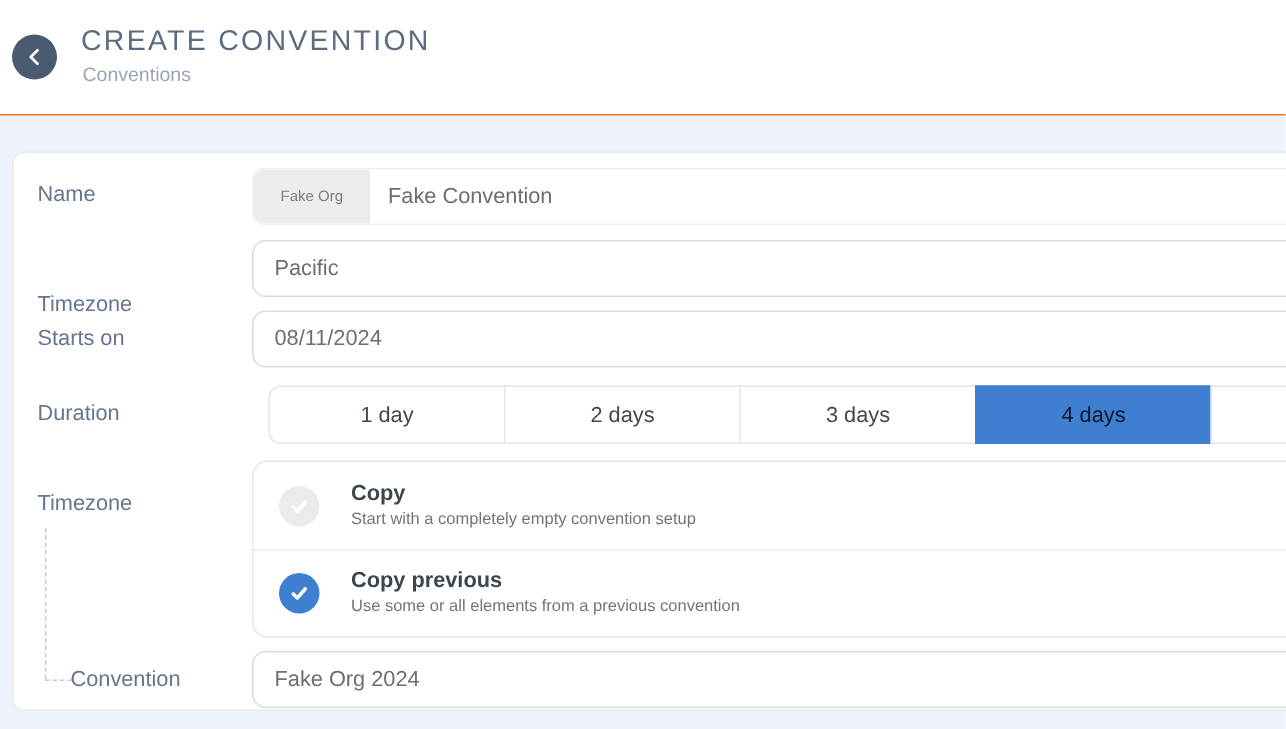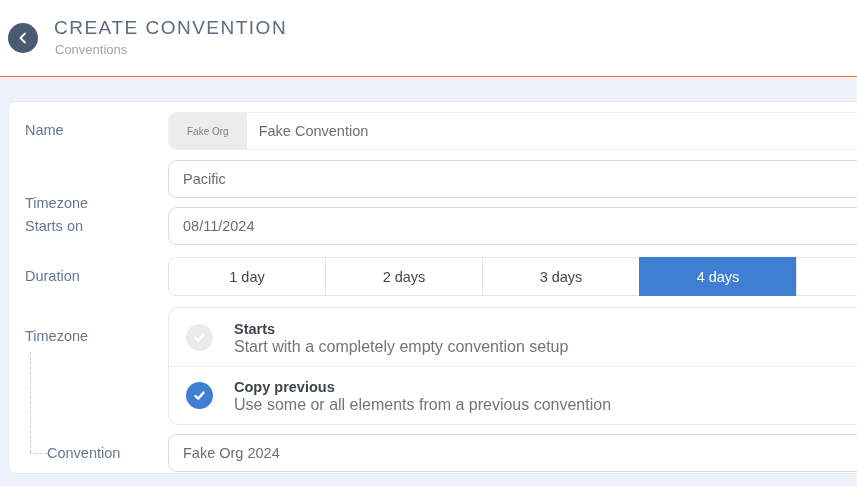--- a/index.html
+++ b/index.html
@@ -85,23 +85,23 @@
   }
   .duration-btn {
     width: 158px; height: 39px;
     background: #ffffff;
     border: 1px solid #e3e5e9;
     margin-left: -1px;
     font-family: "Liberation Sans", "DejaVu Sans", sans-serif;
     font-size: 14.5px; color: #3f4852;
     cursor: pointer;
   }
-  .duration-btn:first-child { border-radius: 8px 0 0 8px; margin-left: 0; }
+  .duration-btn:first-child { border-radius: 8px 0 0 8px; margin-left: 11px; }
   .duration-btn.selected {
-    background: #3e7fd1; border-color: #3e7fd1; color: #ffffff;
+    background: #3e7fd1; border-color: #3e7fd1; color: #0f172a;
   }
   .duration-btn.stub { width: 100px; }
   
   .template-box {
     position: absolute; left: 159px; top: 205px;
     width: 724px;
     border: 1px solid #e5e8ec; border-radius: 10px;
     background: #ffffff; overflow: hidden;
   }
   .template-option {
@@ -116,21 +116,21 @@
     display: flex; align-items: center; justify-content: center;
     flex: 0 0 auto;
   }
   .check-circle.selected { background: #3e7fd1; }
   .option-text { margin-left: 21px; }
   .option-title {
     font-size: 14.5px; font-weight: 700; color: #3d454f;
     line-height: 18px;
   }
   .option-desc {
-    font-size: 16px; color: #70757c; line-height: 17px;
+    font-size: 11px; color: #70757c; line-height: 17px;
   }
   
   .connector-v {
     position: absolute; left: 21px; top: 250px;
     width: 0; height: 101px;
     border-left: 1px dashed #c6ccd4;
   }
   .connector-h {
     position: absolute; left: 21px; top: 351px;
     width: 18px; height: 0;
@@ -181,21 +181,21 @@
     <div class="connector-h"></div>
 
     <div class="template-box">
       <div class="template-option">
         <span class="check-circle" id="check-0">
           <svg width="13" height="13" viewBox="0 0 13 13">
             <polyline points="2.5,7 5.2,9.7 10.5,3.6" fill="none" stroke="#ffffff" stroke-width="2.4" stroke-linecap="round" stroke-linejoin="round"></polyline>
           </svg>
         </span>
         <span class="option-text">
-          <div class="option-title">Starts</div>
+          <div class="option-title">Copy</div>
           <div class="option-desc">Start with a completely empty convention setup</div>
         </span>
       </div>
       <div class="template-option">
         <span class="check-circle selected" id="check-1">
           <svg width="13" height="13" viewBox="0 0 13 13">
             <polyline points="2.5,7 5.2,9.7 10.5,3.6" fill="none" stroke="#ffffff" stroke-width="2.4" stroke-linecap="round" stroke-linejoin="round"></polyline>
           </svg>
         </span>
         <span class="option-text">

